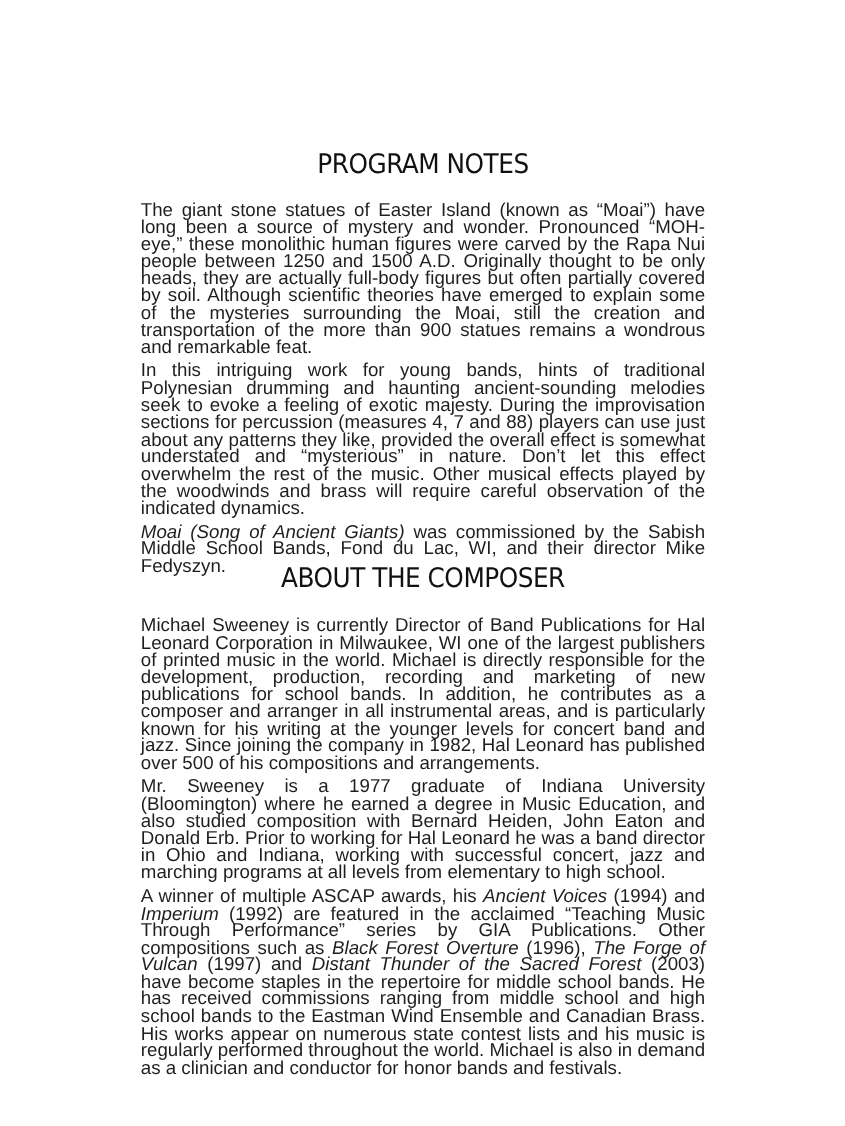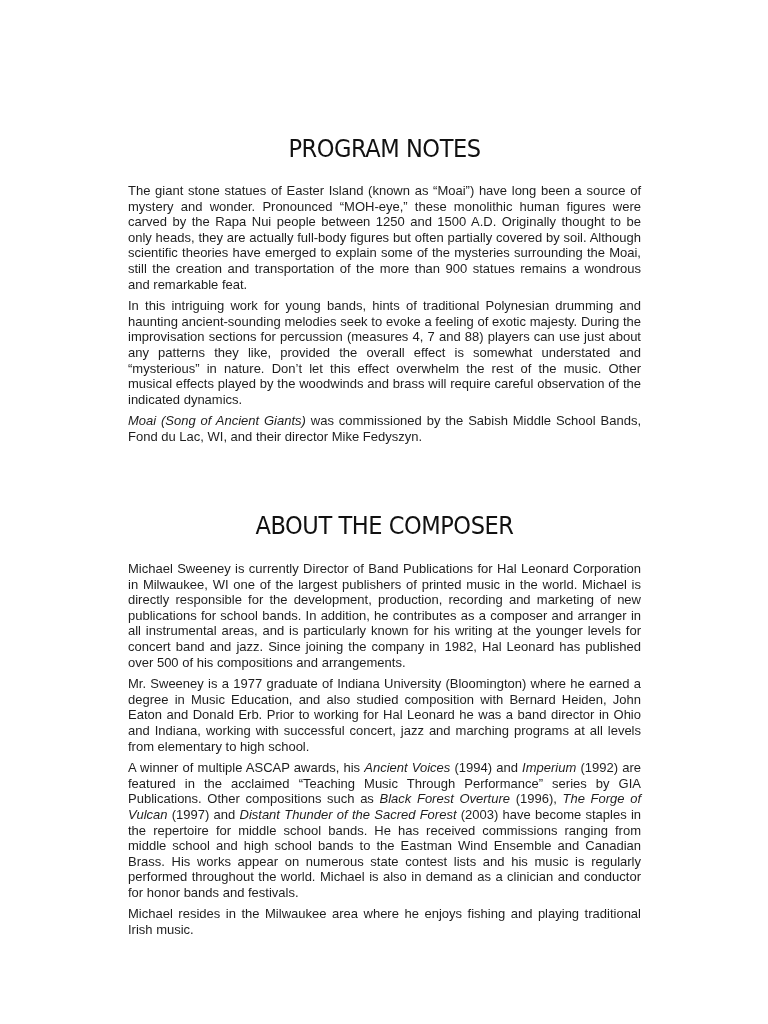--- a/index.html
+++ b/index.html
@@ -7,21 +7,21 @@
     width:768px; height:1024px; background:#ffffff; position:relative; overflow:hidden;
     font-family:"Liberation Sans", sans-serif; color:#1e1e1e;
   }
   .section { position:absolute; left:128px; width:513px; }
   .heading {
     font-family:"DejaVu Sans", sans-serif; font-weight:normal;
     text-align:center; font-size:24.5px; letter-spacing:-0.5px; margin:0; color:#111;
     transform:scaleX(0.92); transform-origin:center;
   }
   p {
-    margin:0 0 6px 0; font-size:13px; line-height:15.6px; text-align:justify;
+    margin:0 0 6px 0; font-size:17px; line-height:15.6px; text-align:justify;
     text-align-last:left;
   }
   em { font-style:italic; }
   #program { top:134px; }
   #program .heading { margin-bottom:20px; }
   #composer { top:511px; }
   #composer .heading { margin-bottom:21px; }
 </style>
 </head>
 <body>
@@ -31,14 +31,13 @@
   <p>The giant stone statues of Easter Island (known as “Moai”) have long been a source of mystery and wonder. Pronounced “MOH-eye,” these monolithic human figures were carved by the Rapa Nui people between 1250 and 1500 A.D. Originally thought to be only heads, they are actually full-body figures but often partially covered by soil. Although scientific theories have emerged to explain some of the mysteries surrounding the Moai, still the creation and transportation of the more than 900 statues remains a wondrous and remarkable feat.</p>
   <p>In this intriguing work for young bands, hints of traditional Polynesian drumming and haunting ancient-sounding melodies seek to evoke a feeling of exotic majesty. During the improvisation sections for percussion (measures 4, 7 and 88) players can use just about any patterns they like, provided the overall effect is somewhat understated and “mysterious” in nature. Don’t let this effect overwhelm the rest of the music. Other musical effects played by the woodwinds and brass will require careful observation of the indicated dynamics.</p>
   <p><em>Moai (Song of Ancient Giants)</em><span> was commissioned by the Sabish Middle School Bands, Fond du Lac, WI, and their director Mike Fedyszyn.</span></p>
 </div>
 
 <div class="section" id="composer">
   <h1 class="heading">ABOUT THE COMPOSER</h1>
   <p>Michael Sweeney is currently Director of Band Publications for Hal Leonard Corporation in Milwaukee, WI one of the largest publishers of printed music in the world. Michael is directly responsible for the development, production, recording and marketing of new publications for school bands. In addition, he contributes as a composer and arranger in all instrumental areas, and is particularly known for his writing at the younger levels for concert band and jazz. Since joining the company in 1982, Hal Leonard has published over 500 of his compositions and arrangements.</p>
   <p>Mr. Sweeney is a 1977 graduate of Indiana University (Bloomington) where he earned a degree in Music Education, and also studied composition with Bernard Heiden, John Eaton and Donald Erb. Prior to working for Hal Leonard he was a band director in Ohio and Indiana, working with successful concert, jazz and marching programs at all levels from elementary to high school.</p>
   <p><span>A winner of multiple ASCAP awards, his </span><em>Ancient Voices</em><span> (1994) and </span><em>Imperium</em><span> (1992) are featured in the acclaimed “Teaching Music Through Performance” series by GIA Publications. Other compositions such as </span><em>Black Forest Overture</em><span> (1996), </span><em>The Forge of Vulcan</em><span> (1997) and </span><em>Distant Thunder of the Sacred Forest</em><span> (2003) have become staples in the repertoire for middle school bands. He has received commissions ranging from middle school and high school bands to the Eastman Wind Ensemble and Canadian Brass. His works appear on numerous state contest lists and his music is regularly performed throughout the world. Michael is also in demand as a clinician and conductor for honor bands and festivals.</span></p>
-  <p>Michael resides in the Milwaukee area where he enjoys fishing and playing traditional Irish music.</p>
 </div>
 
 </body></html>

